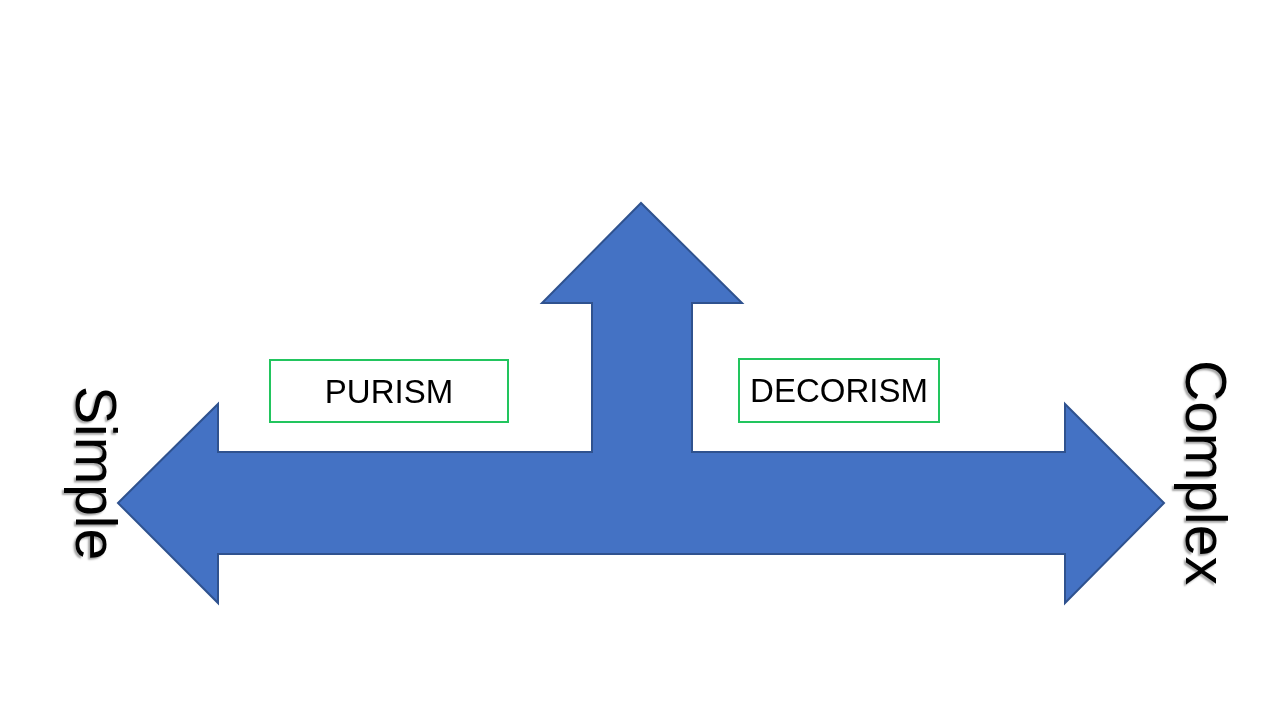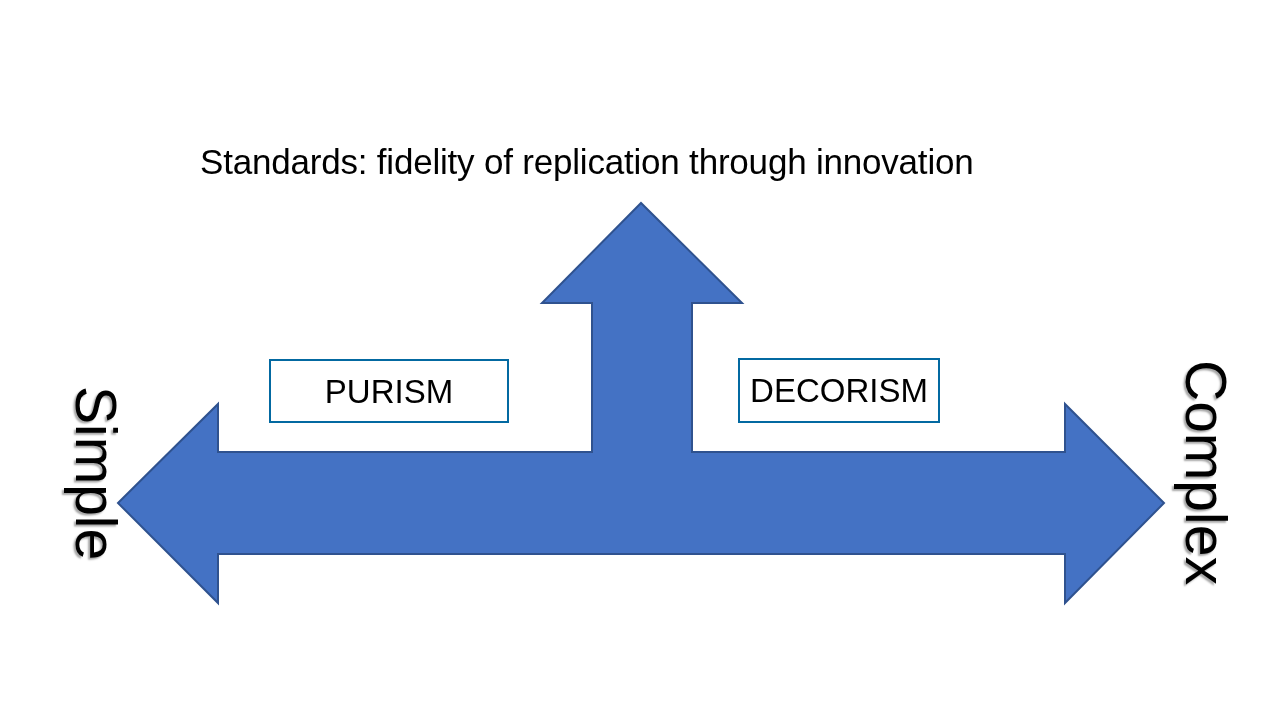--- a/index.html
+++ b/index.html
@@ -35,21 +35,21 @@
     left: 0;
     top: 0;
     width: 1280px;
     height: 720px;
   }
 
   
   .label-box {
     position: absolute;
     background: #ffffff;
-    border: 2px solid #0369a1;
+    border: 2px solid #22c55e;
     box-sizing: border-box;
     display: flex;
     align-items: center;
     justify-content: center;
     color: #000000;
     font-size: 33px;
     line-height: 1;
   }
   #box-purism {
     left: 269px;
@@ -83,21 +83,20 @@
     left: 1234px;
     top: 360px;
     transform: rotate(90deg);
   }
 </style>
 </head>
 <body>
 
 <div id="slide">
 
-  <div id="title">Standards: fidelity of replication through innovation</div>
 
   <svg id="arrow-svg" viewBox="0 0 1280 720" xmlns="http://www.w3.org/2000/svg">
 
     <polygon points="118,503
               218,404
               218,452
               592,452
               592,303
               542,303
               641,203

